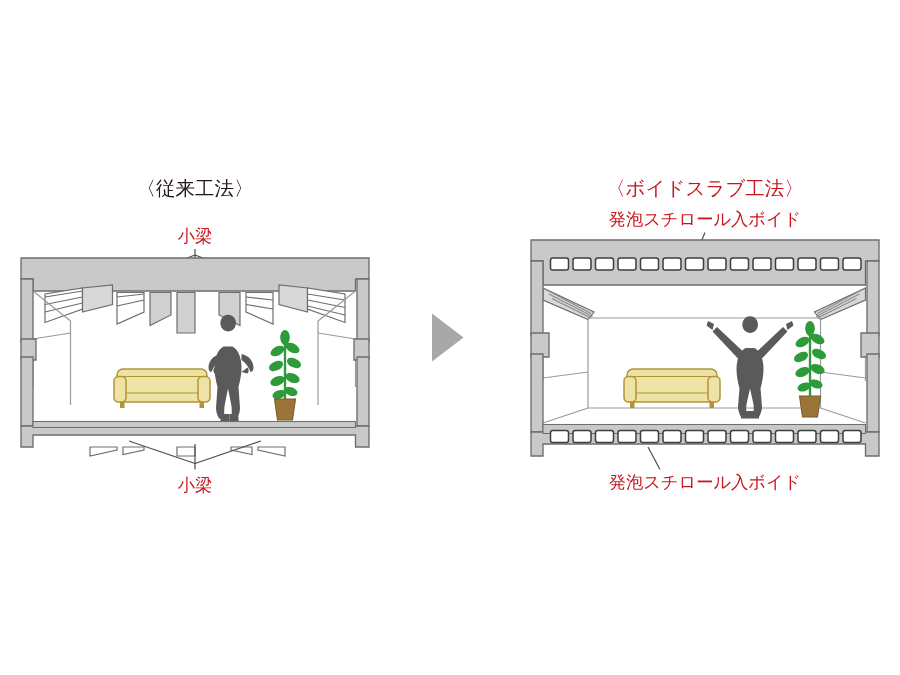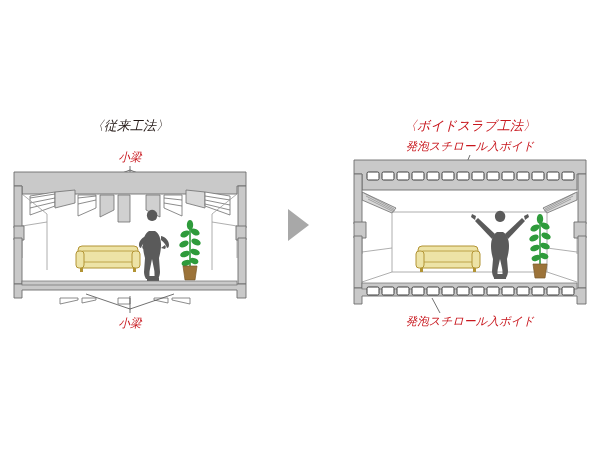--- a/index.html
+++ b/index.html
@@ -3,21 +3,21 @@
 <meta charset="utf-8">
 <style>
   html,body{margin:0;padding:0;}
   body{
     width:600px;height:450px;
     background:#ffffff;
     font-family:"Liberation Sans","DejaVu Sans",sans-serif;
     overflow:hidden;
     position:relative;
   }
-  #stage{position:absolute;left:0;top:0;width:600px;height:450px;font-style:italic;}
+  #stage{position:absolute;left:0;top:0;width:600px;height:450px;}
   svg{display:block;}
   .ttl{font-size:13px;fill:#231815;}
   .ttl-red{font-size:13px;fill:#c8161d;}
   .lbl-red{font-size:11.5px;fill:#c8161d;}
   text{font-family:"Liberation Sans","DejaVu Sans",sans-serif;}
 </style>
 </head>
 <body>
 
 <div id="stage">

